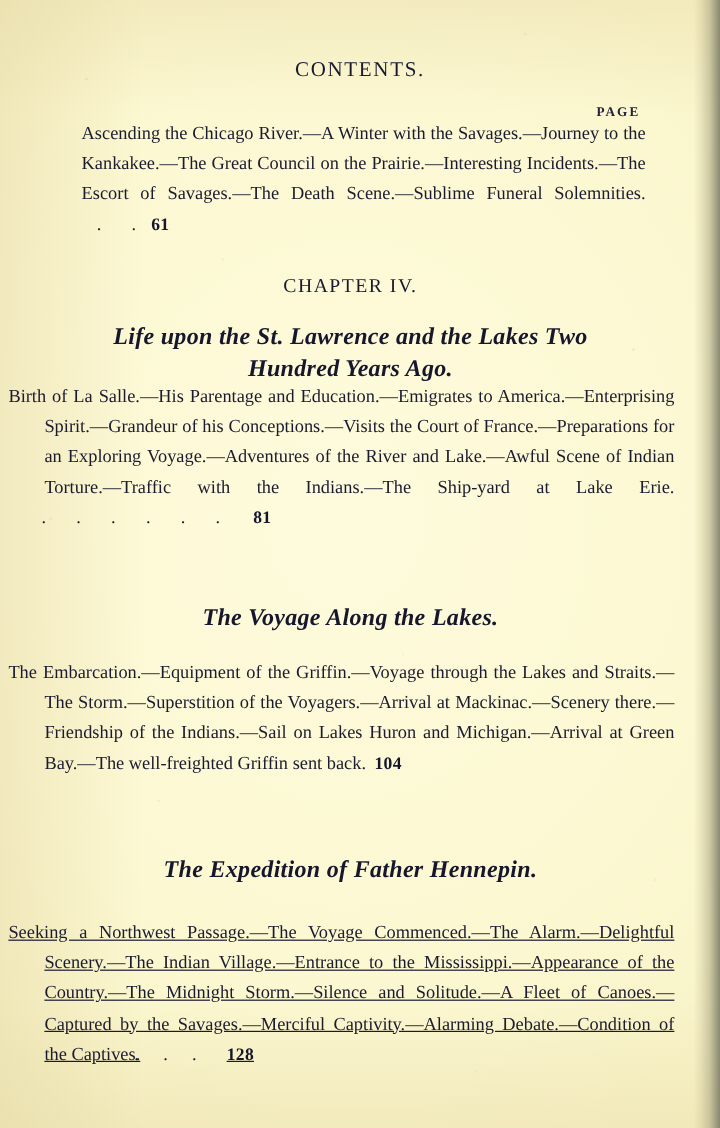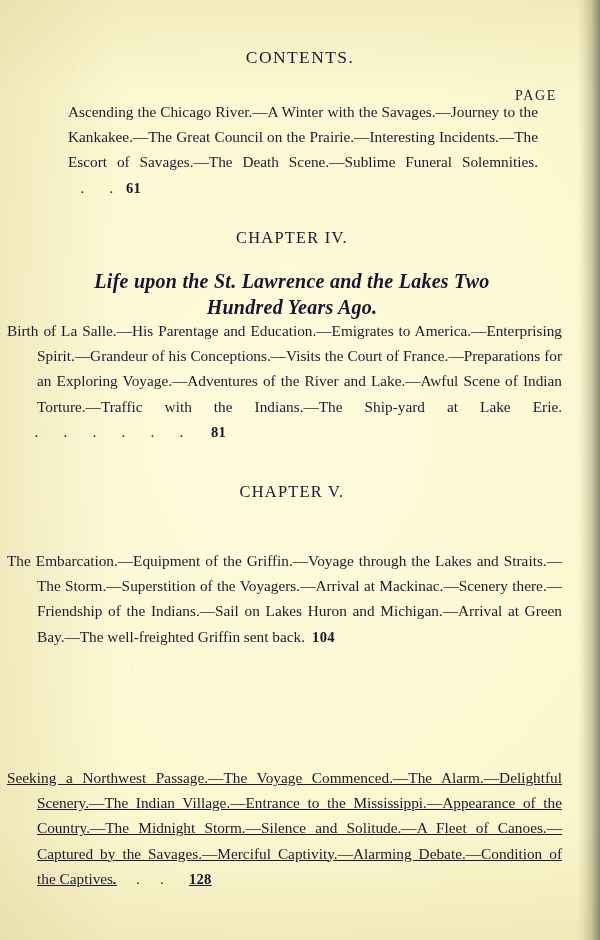--- a/index.html
+++ b/index.html
@@ -99,25 +99,24 @@
     text-align: center;
     font-size: 17.5px;
     letter-spacing: 1.4px;
     color: #191930;
   }
 
   .page-col-label {
     position: absolute;
     top: 88px;
     left: 497px;
-    font-size: 14px;
+    font-size: 11px;
     letter-spacing: 1.7px;
-    font-weight: 400;
+    font-weight: 700;
     color: #24243c;
-    margin-left: 18px;
   }
 
   .entry {
     position: absolute;
     left: 0;
     width: 600px;
   }
 
   .entry-body {
     margin: 0;
@@ -212,28 +211,29 @@
     <div class="chapter-block" style="top:228px;">
       <div class="chapter-number">CHAPTER IV.</div>
       <div class="chapter-title" style="margin-top:20px;">Life upon the St. Lawrence and the Lakes Two Hundred Years Ago.</div>
     </div>
 
     <div class="entry" style="top:318px;">
       <p class="entry-body indented"><span>Birth of La Salle.—His Parentage and Education.—Emigrates to America.—Enterprising Spirit.—Grandeur of his Conceptions.—Visits the Court of France.—Preparations for an Exploring Voyage.—Adventures of the River and Lake.—Awful Scene of Indian Torture.—Traffic with the Indians.—The Ship-yard at Lake Erie.</span><span class="tail"><span class="leader"><span class="dot">.</span><span class="dot">.</span><span class="dot">.</span><span class="dot">.</span><span class="dot">.</span><span class="dot">.</span></span><span class="pageno">81</span></span></p>
     </div>
 
     <div class="chapter-block" style="top:482px;">
-      <div class="chapter-number">CHAPTER V.</div>
+      <div class="chapter-title" style="margin-top:20px;">The Voyage Along the Lakes.</div>
     </div>
 
     <div class="entry" style="top:548px;">
       <p class="entry-body indented"><span>The Embarcation.—Equipment of the Griffin.—Voyage through the Lakes and Straits.—The Storm.—Superstition of the Voyagers.—Arrival at Mackinac.—Scenery there.—Friendship of the Indians.—Sail on Lakes Huron and Michigan.—Arrival at Green Bay.—The well-freighted Griffin sent back.</span><span class="tail"><span class="pageno" style="margin-left:7px;">104</span></span></p>
     </div>
 
     <div class="chapter-block" style="top:692px;">
+      <div class="chapter-title" style="margin-top:20px;">The Expedition of Father Hennepin.</div>
     </div>
 
     <div class="entry" style="top:765px;text-decoration:underline;">
       <p class="entry-body indented"><span>Seeking a Northwest Passage.—The Voyage Commenced.—The Alarm.—Delightful Scenery.—The Indian Village.—Entrance to the Mississippi.—Appearance of the Country.—The Midnight Storm.—Silence and Solitude.—A Fleet of Canoes.—Captured by the Savages.—Merciful Captivity.—Alarming Debate.—Condition of the Captives.</span><span class="tail"><span class="leader"><span class="dot narrow">.</span><span class="dot narrow">.</span><span class="dot narrow">.</span></span><span class="pageno">128</span></span></p>
     </div>
 
   </div>
 
   <div class="page-edge"></div>
 </div>

